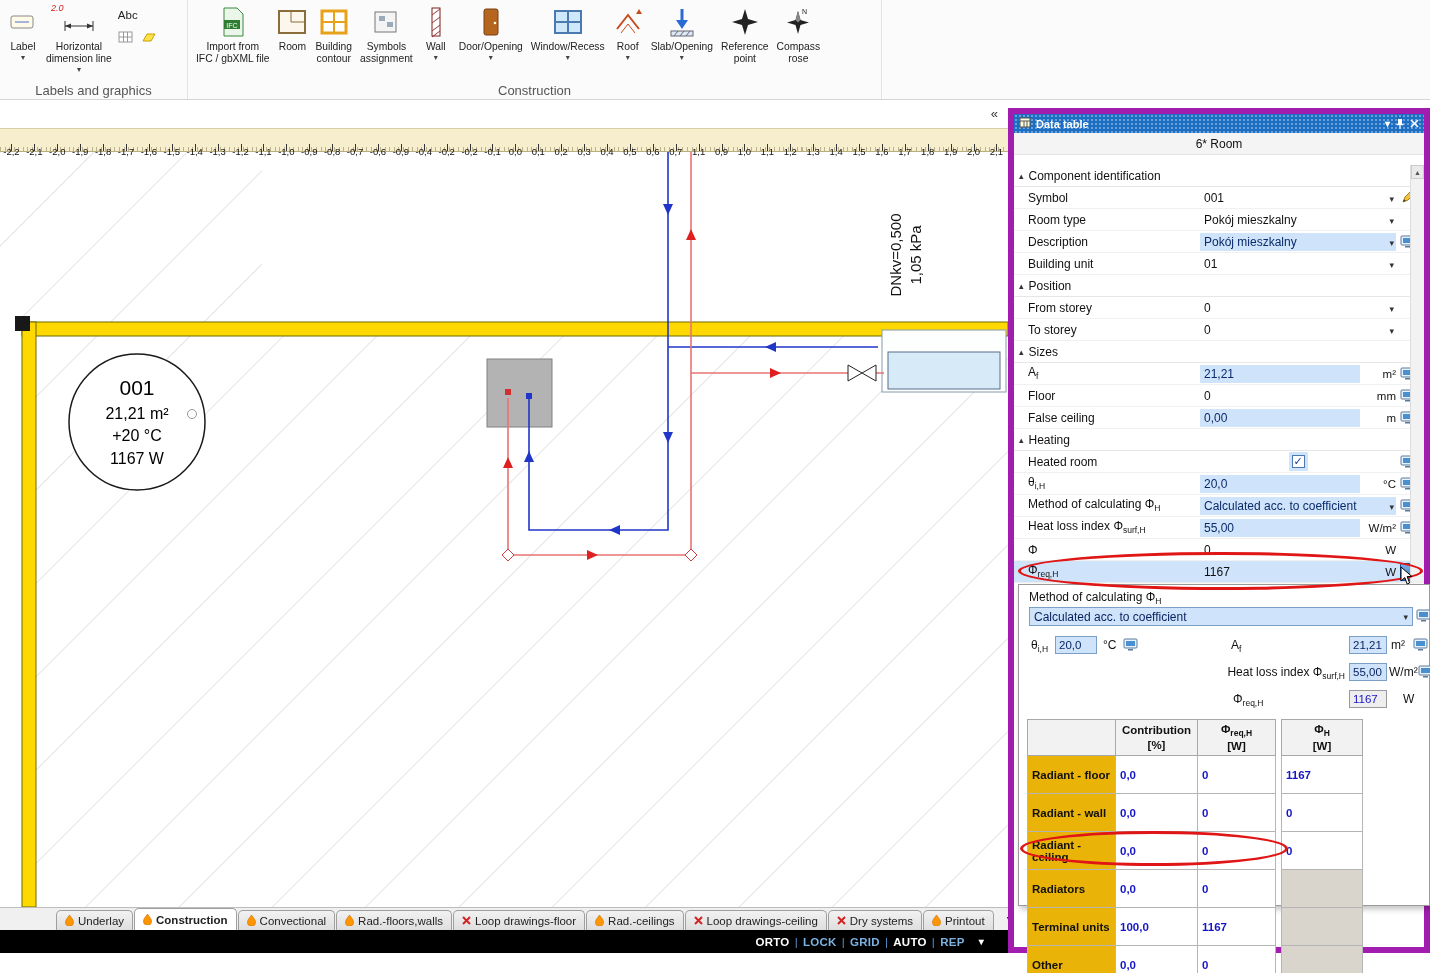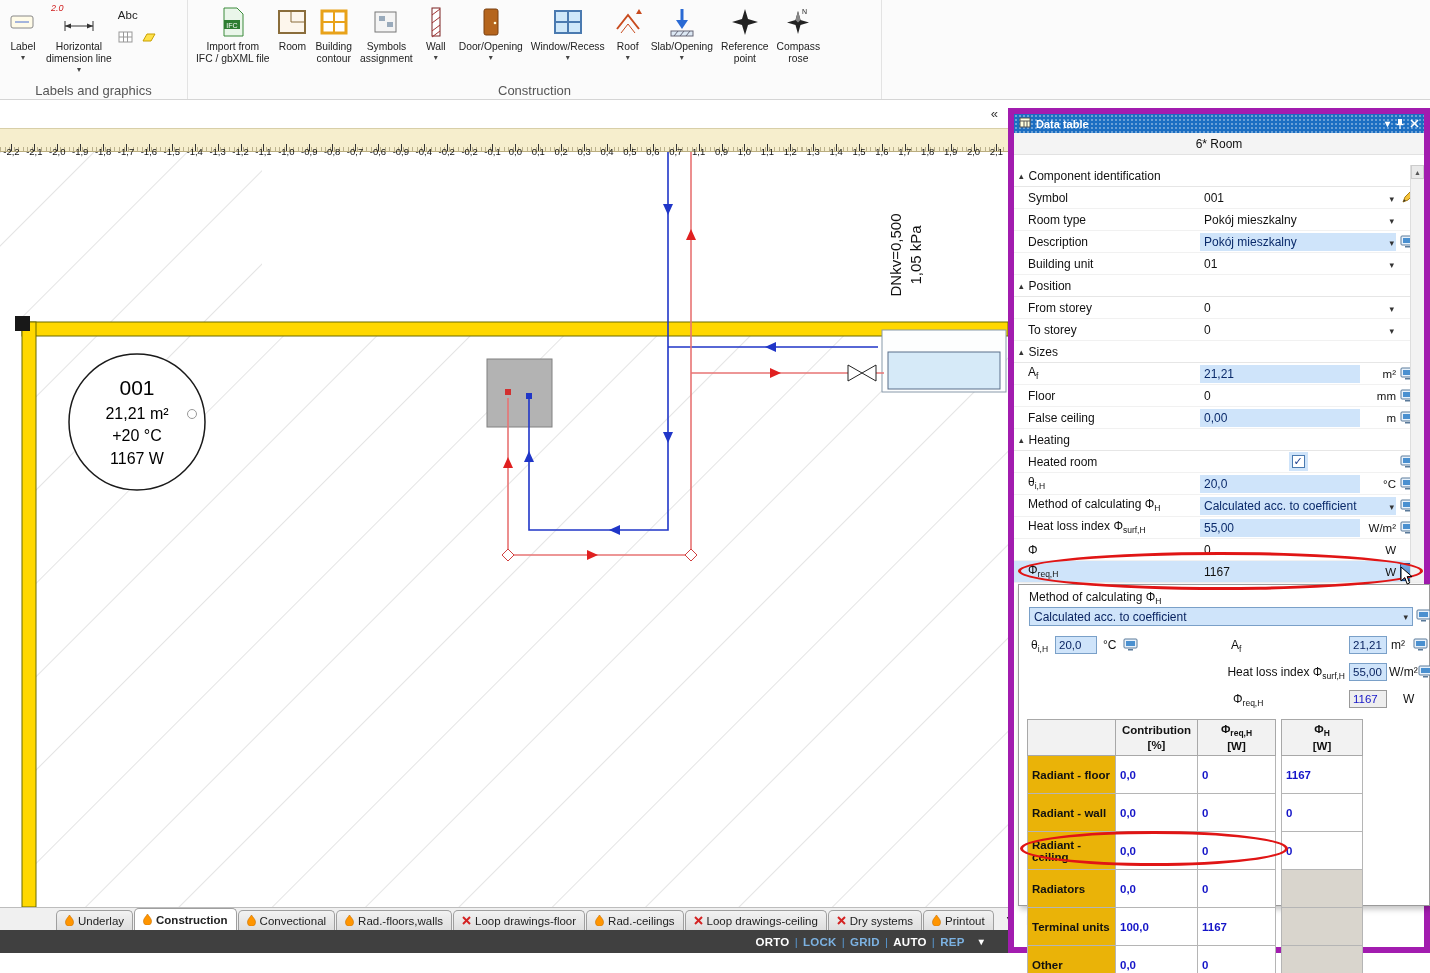--- a/index.html
+++ b/index.html
@@ -47,21 +47,21 @@
   .tabs-inner { display:flex; align-items:flex-end; }
   .tab { display:flex; align-items:center; gap:4px; height:20px; padding:0 8px; font-size:11.5px; color:#222;
     background:linear-gradient(#f2f2f2,#dedede); border:1px solid #9f9f9f; border-bottom:none;
     border-radius:5px 5px 0 0; margin-right:1px; cursor:pointer; white-space:nowrap; }
   .tab.active { background:#fff; font-weight:bold; height:22px; }
   .tic { display:flex; align-items:center; }
   .tab-extras { display:flex; align-items:center; gap:10px; margin-left:12px; padding-bottom:4px; }
   .tx-caret { font-size:10px; color:#222; cursor:pointer; }
 
   
-  .statusbar { position:absolute; left:0; top:930px; width:1008px; height:23px; background:#404040;
+  .statusbar { position:absolute; left:0; top:930px; width:1008px; height:23px; background:#000000;
     display:flex; align-items:center; justify-content:flex-end; padding-right:24px;
     font-size:11.5px; font-weight:bold; letter-spacing:.3px; }
   #status-items { display:flex; align-items:center; }
   .st-item { cursor:pointer; }
   .st-bright { color:#fff; } .st-dim { color:#7cb2e2; }
   .st-sep { color:#5897d0; margin:0 5px; font-weight:normal; }
   .st-caret { color:#fff; margin-left:14px; cursor:pointer; font-size:10px; }
 
   
   .panel { position:absolute; left:1008px; top:108px; width:422px; height:845px; background:#fff; border:6px solid #a21caf;padding-left:46px; }

